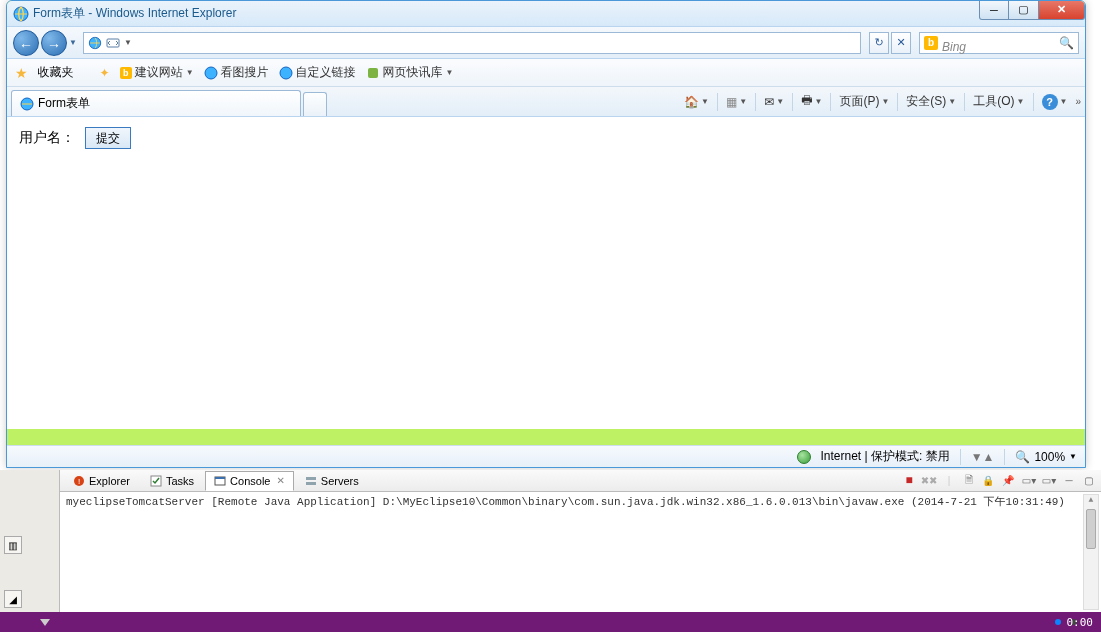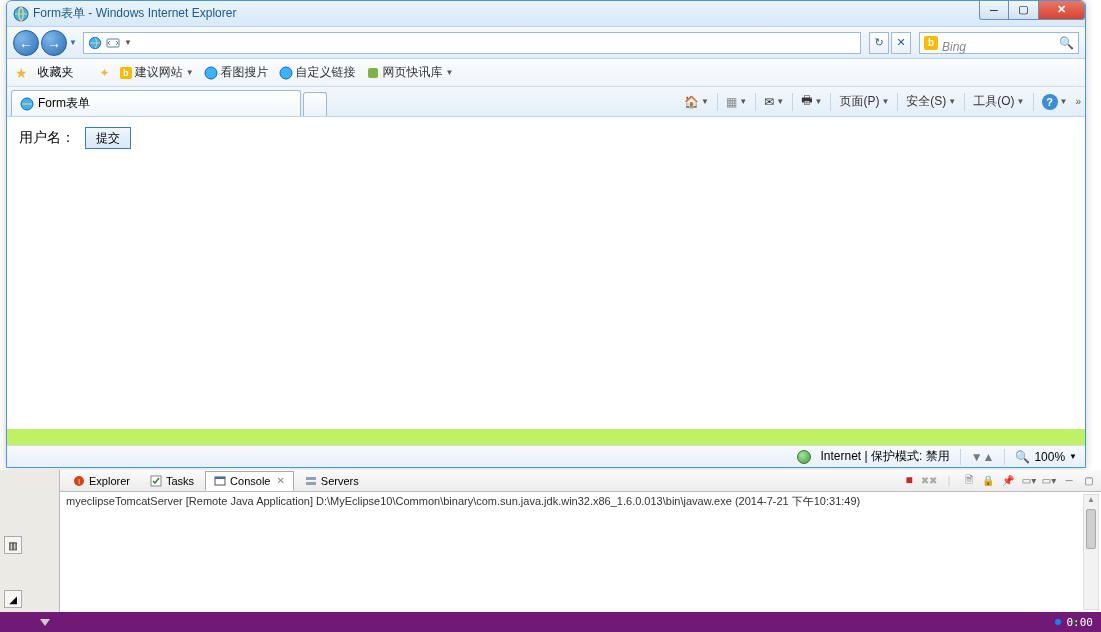--- a/index.html
+++ b/index.html
@@ -67,21 +67,21 @@
 .gutter-icon { position:absolute; left:4px; width:18px; height:18px; border:1px solid #aaa; background:#f7f6f2; display:flex; align-items:center; justify-content:center; font-size:10px; }
 .ecl-main { flex:1; display:flex; flex-direction:column; }
 .ecl-tabs { height:22px; background:linear-gradient(#fafafa,#ececec); border-bottom:1px solid #bbb; display:flex; align-items:center; padding:0 4px; gap:2px; position:relative; }
 .ecl-tab { height:20px; padding:0 8px; display:flex; align-items:center; gap:4px; border:1px solid transparent; font-size:11px; }
 .ecl-tab.active { background:#fff; border:1px solid #aaa; border-bottom:1px solid #fff; }
 .ecl-tab .x { color:#888; font-size:10px; margin-left:2px; }
 .ecl-tab .ico-sq { width:12px; height:12px; }
 .ecl-tools { position:absolute; right:4px; top:2px; display:flex; gap:4px; align-items:center; }
 .ecl-tools .btn { width:16px; height:16px; display:flex; align-items:center; justify-content:center; font-size:10px; color:#666; }
 .ecl-tools .stop { color:#c62828; font-size:12px; }
-.ecl-body { flex:1; background:#fff; padding:2px 6px; font-size:11px; color:#333; position:relative; font-family: Liberation Sans, sans-serif; }
+.ecl-body { flex:1; background:#fff; padding:2px 6px; font-size:11px; color:#333; position:relative; font-family: Liberation Mono, monospace; }
 .ecl-scroll { position:absolute; right:2px; top:2px; bottom:2px; width:16px; background:#f2f2f2; border:1px solid #ddd; }
 .ecl-scroll::before { content:'▲'; position:absolute; top:0; left:0; right:0; text-align:center; font-size:8px; color:#888; }
 .ecl-scroll .thumb { position:absolute; top:14px; left:2px; right:2px; height:40px; background:#cfcfcf; border:1px solid #aaa; border-radius:2px; }
 
 .sogou { position:absolute; right:0; top:470px; height:22px; display:flex; align-items:center; gap:4px; padding-right:8px; background:linear-gradient(#f9fbfd,#e9f1f9); border:1px solid #c9dbed; border-right:none; font-size:12px; }
 .sogou .S { width:20px; height:20px; background:#f07030; color:#fff; font-weight:bold; display:flex; align-items:center; justify-content:center; border-radius:3px; font-style:italic; }
 .sogou .ico { color:#4a7ab4; }
 
 .taskbar { position:absolute; left:0; right:0; bottom:0; height:20px; background:#701a75; display:flex; align-items:center; justify-content:flex-end; padding-right:8px; }
 .taskbar .dot { width:6px; height:6px; background:#0a84ff; border-radius:50%; margin-right:6px; box-shadow: 16px 0 0 #444; }

